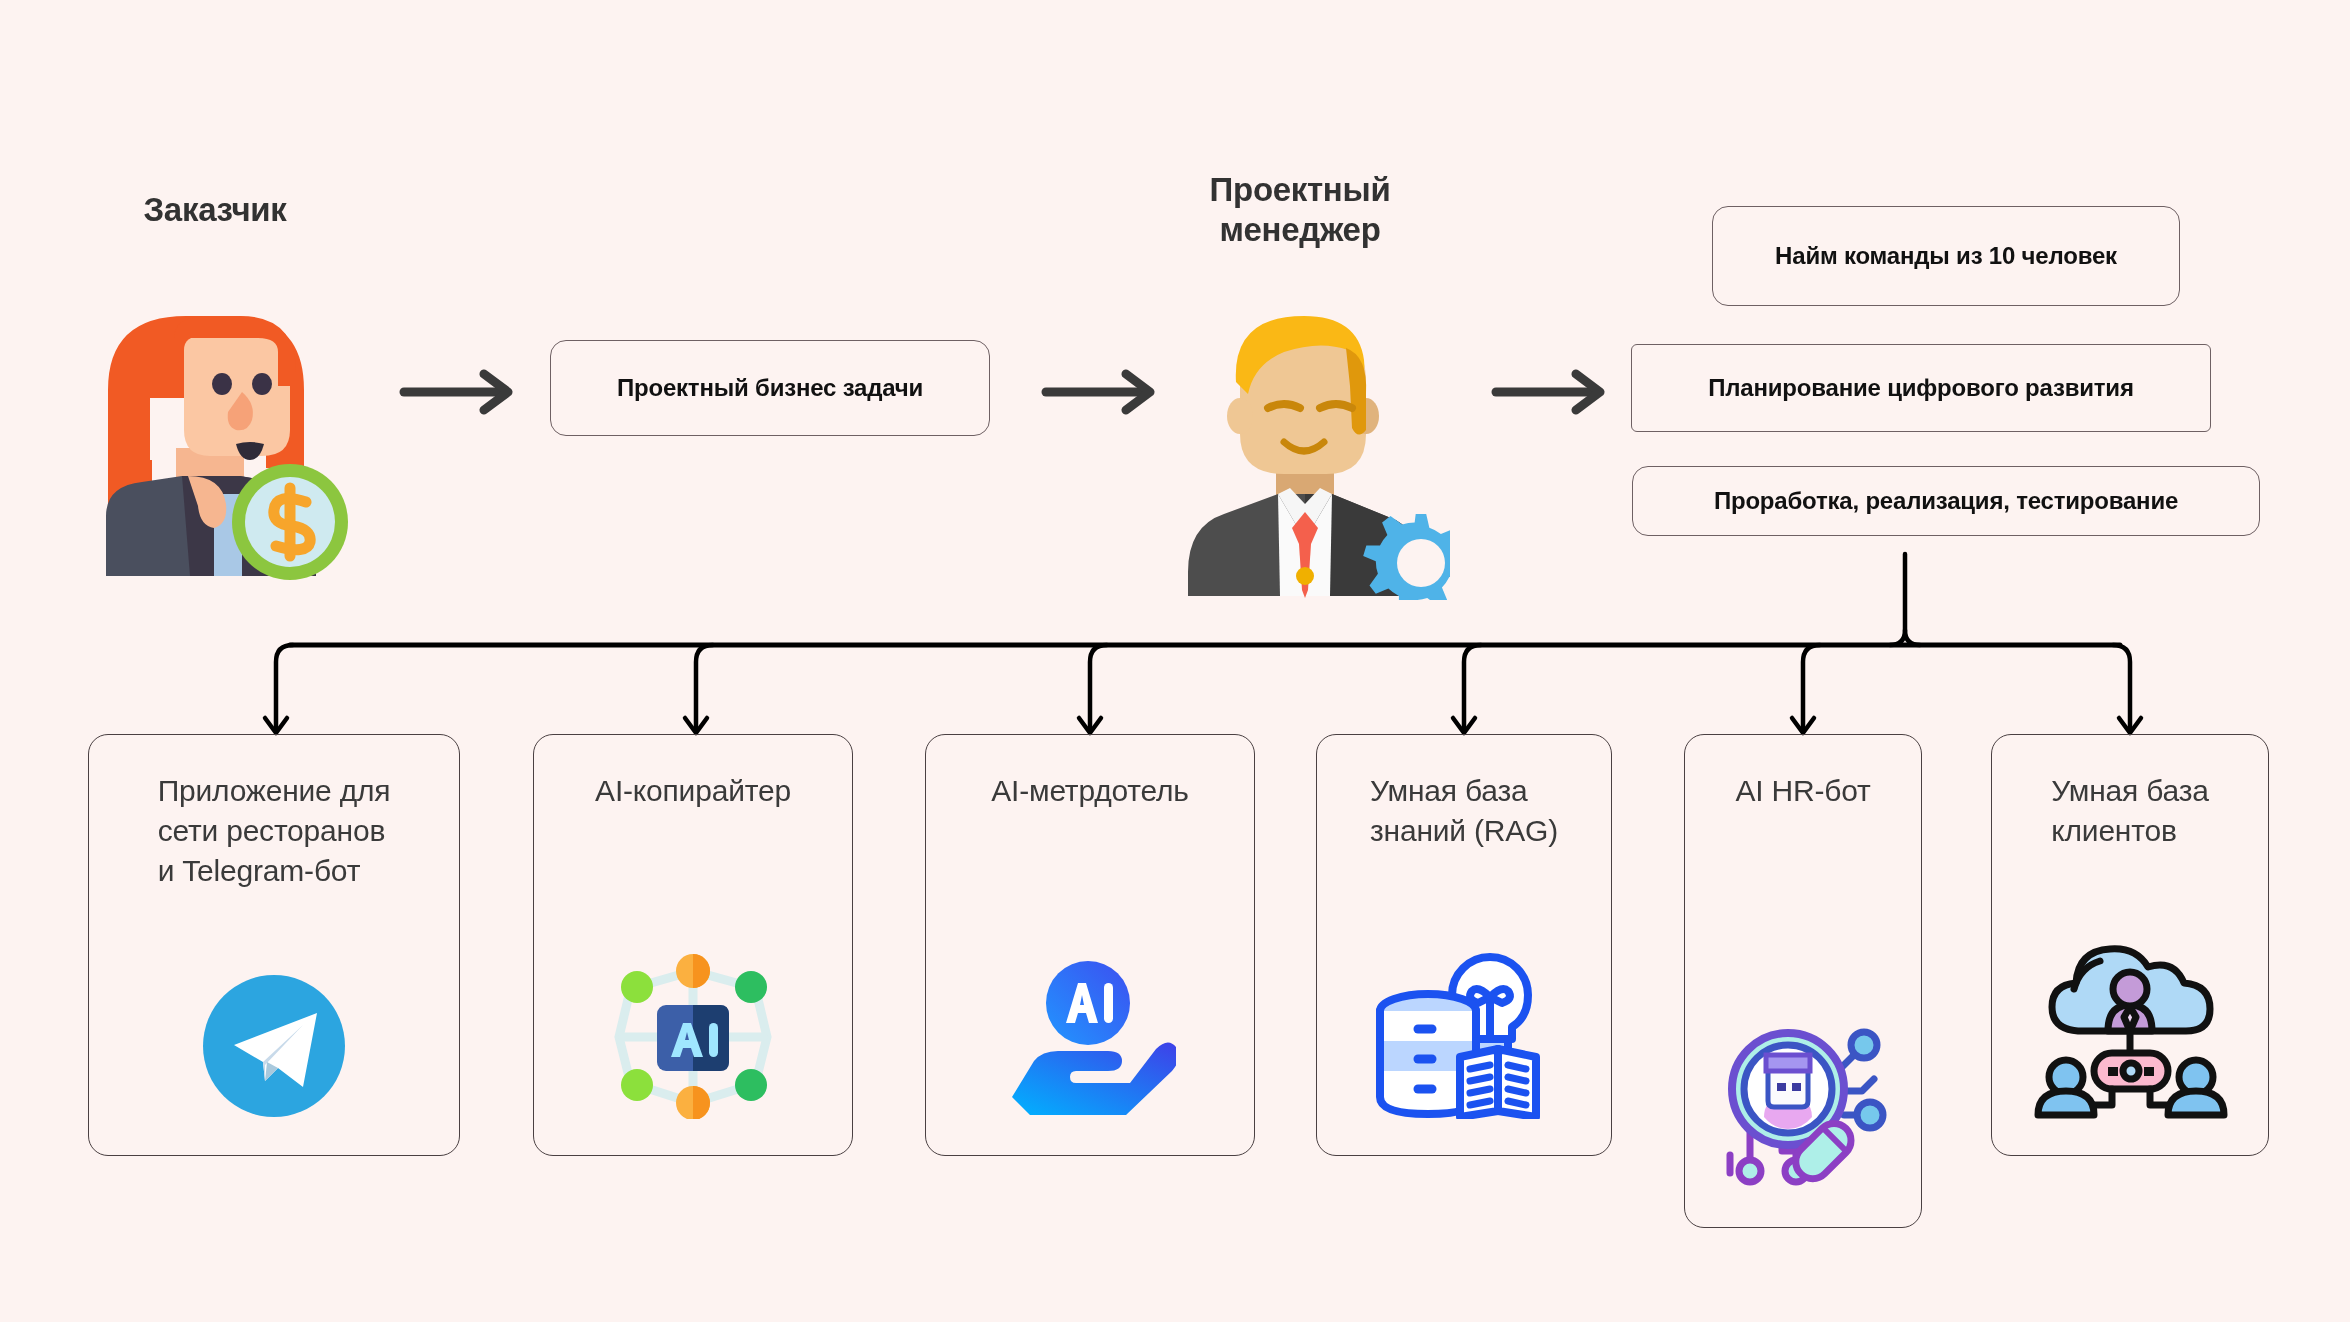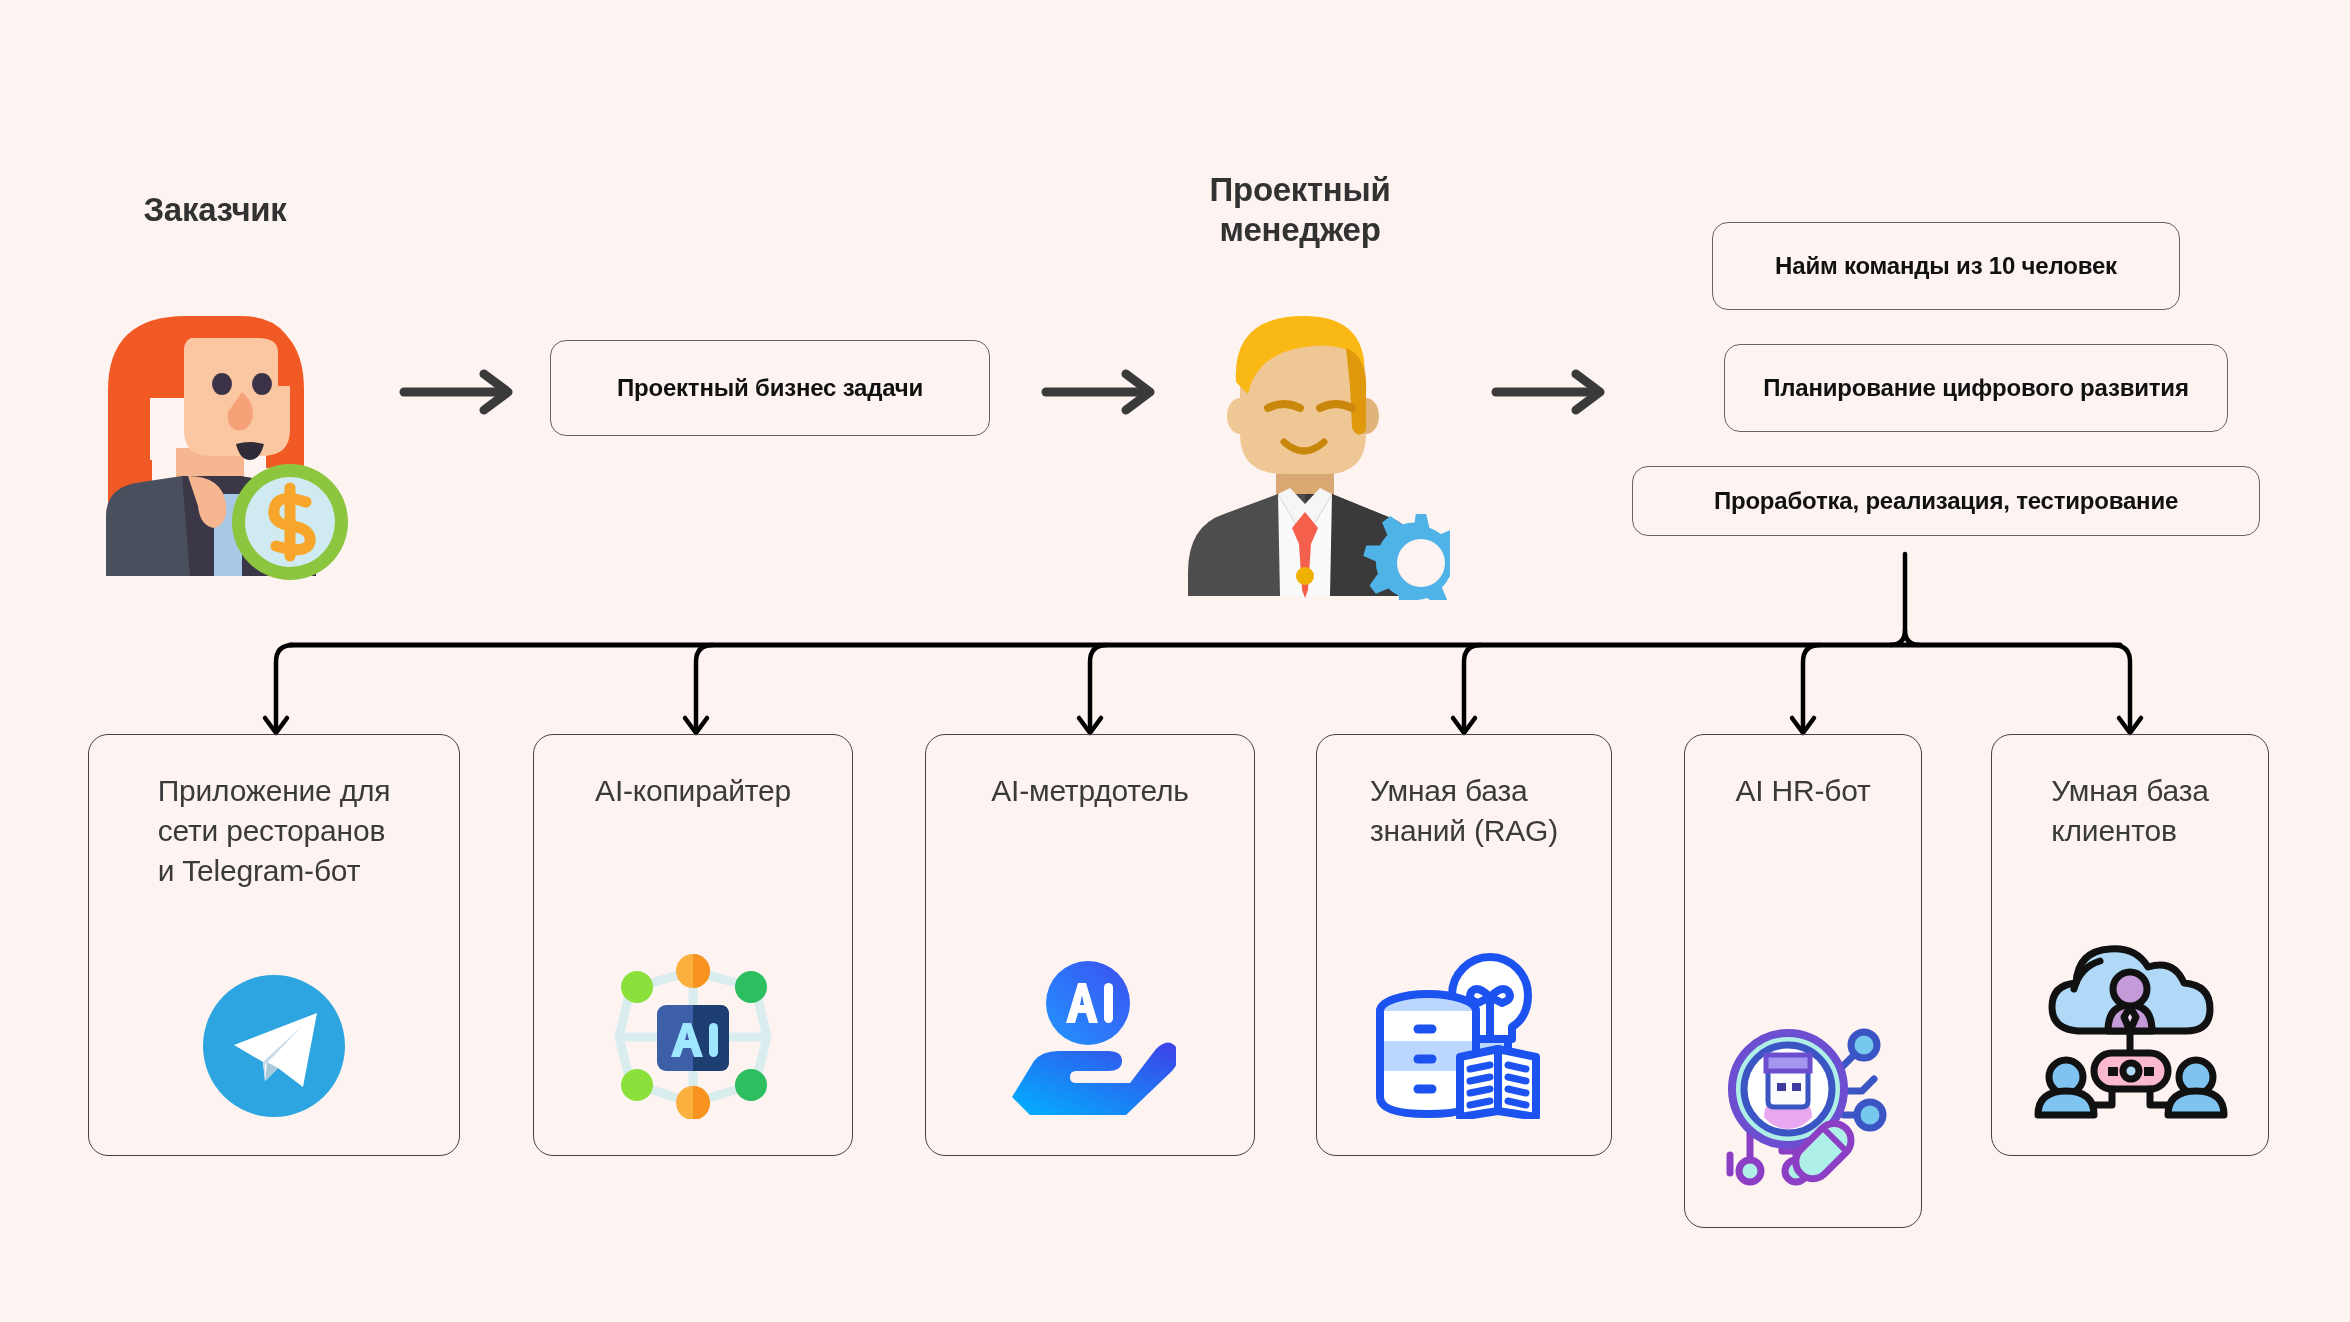--- a/index.html
+++ b/index.html
@@ -33,22 +33,22 @@
     background:transparent;
     display:flex;align-items:center;justify-content:center;
     color:#111111;
     font-size:24px;
     font-weight:bold;
     letter-spacing:-0.2px;
     text-align:center;
     padding:0 22px;
   }
   #pill-business{left:550px;top:340px;width:440px;height:96px;}
-  #pill-hiring{left:1712px;top:222px;width:468px;height:88px;}
-  #pill-planning{left:1724px;top:344px;width:504px;height:88px;}
+  #pill-hiring{left:1712px;top:206px;width:468px;height:100px;}
+  #pill-planning{left:1631px;top:344px;width:580px;height:88px;border-radius:6px;}
   #pill-dev{left:1632px;top:466px;width:628px;height:70px;}
 
   
   .h-arrow{position:absolute;}
 
   
   .card{
     position:absolute;
     box-sizing:border-box;
     border:1.7px solid #4A4042;

